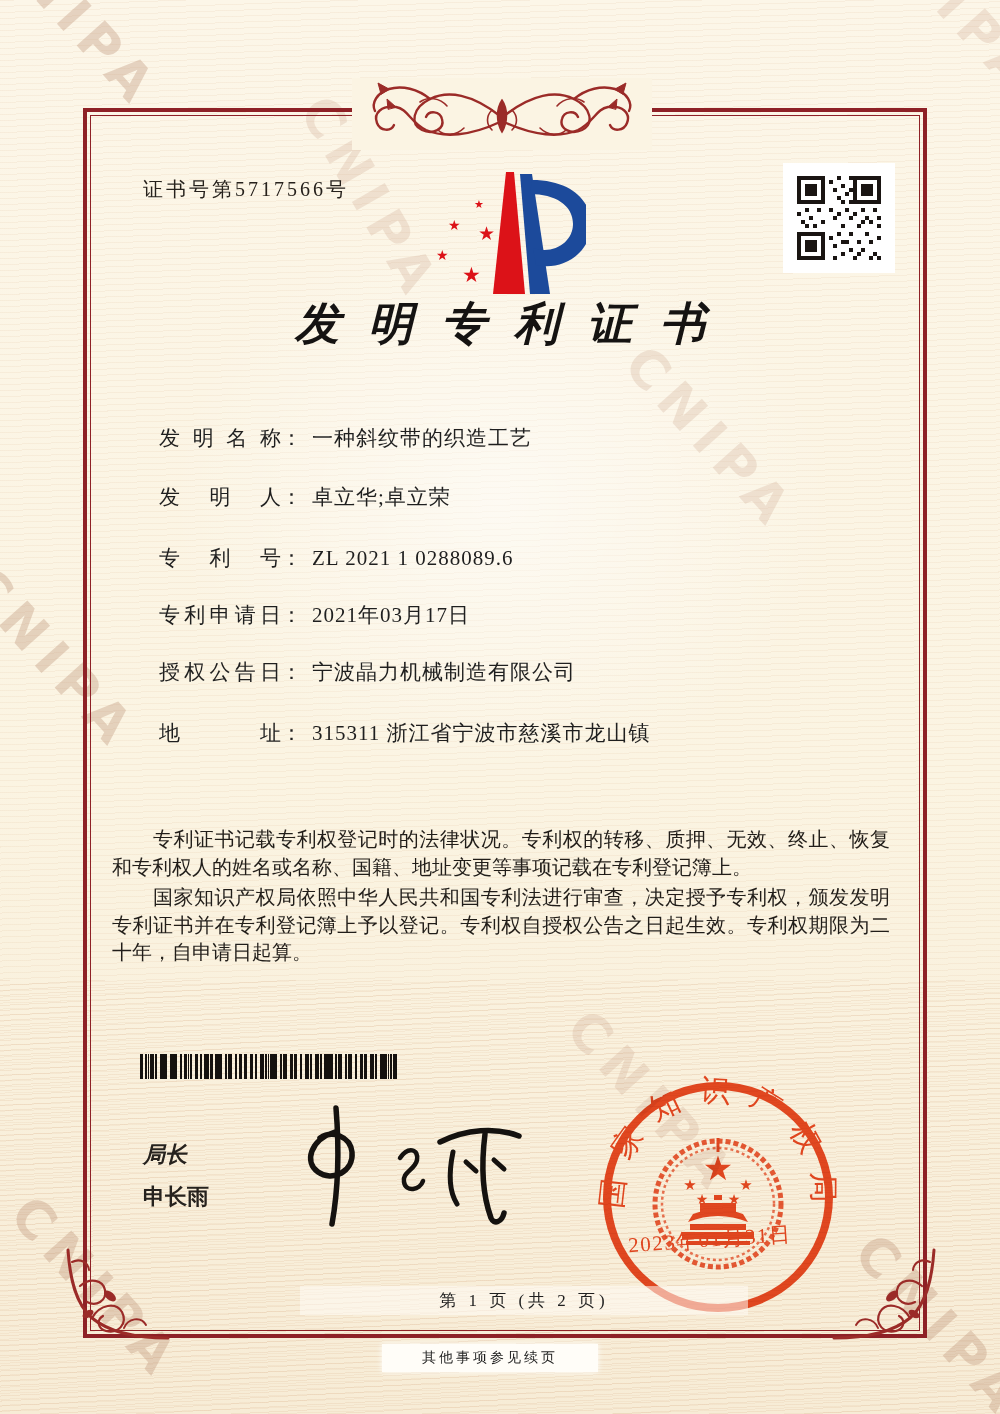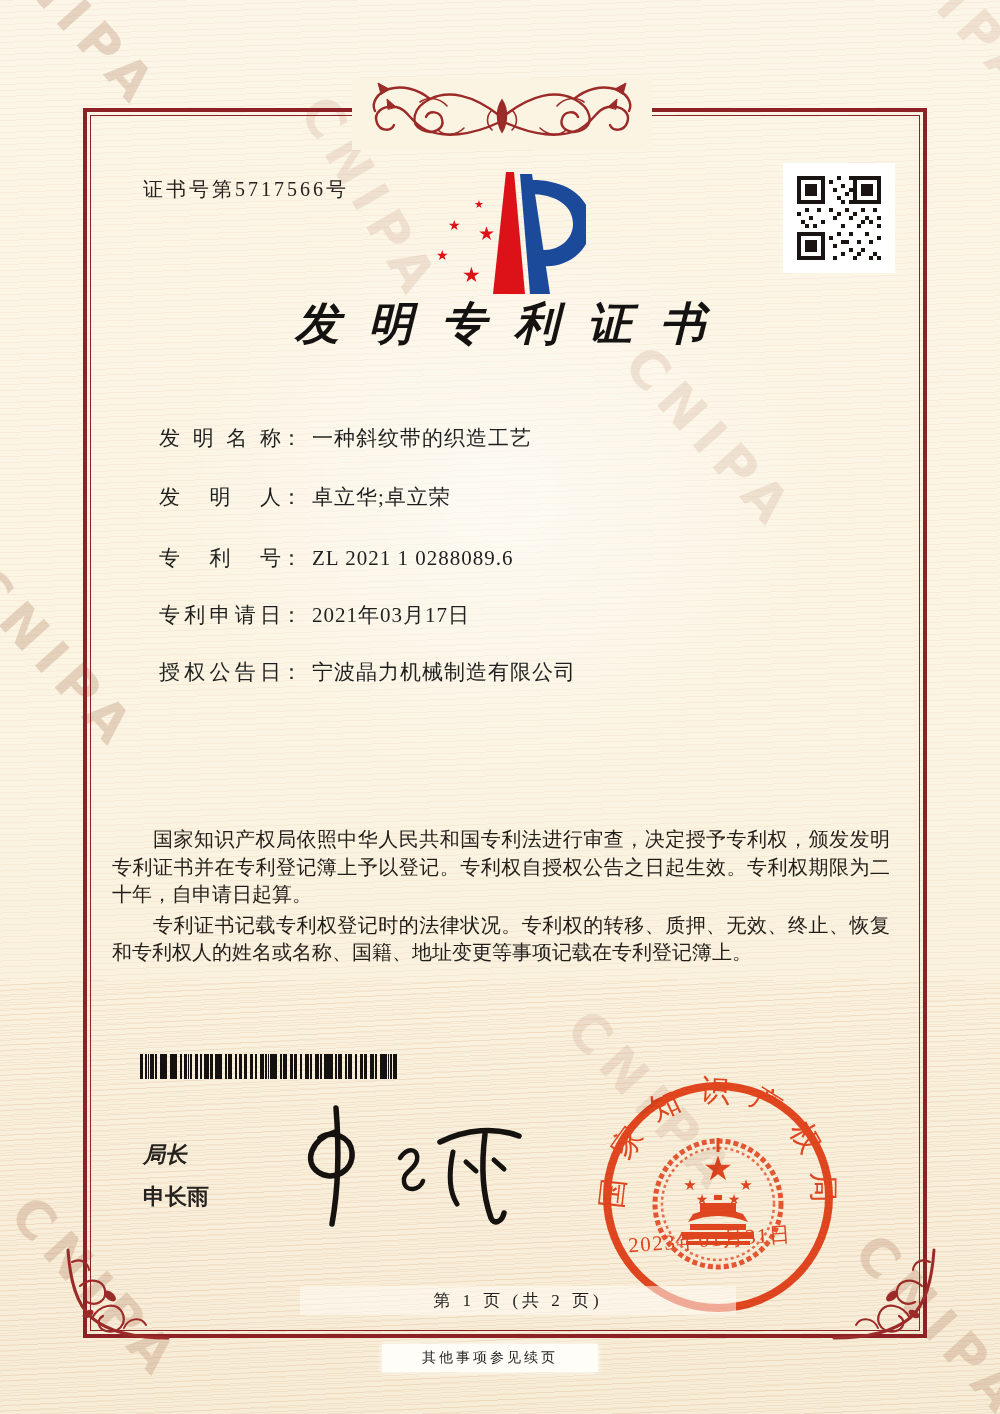--- a/index.html
+++ b/index.html
@@ -42,21 +42,21 @@
   
   .barcode{left:140px;top:1054px;width:258px;height:25px;
     background:
       repeating-linear-gradient(90deg,#15110e 0 2px,rgba(0,0,0,0) 2px 5px),
       repeating-linear-gradient(90deg,#15110e 0 1px,rgba(0,0,0,0) 1px 8px),
       repeating-linear-gradient(90deg,#15110e 0 3px,rgba(0,0,0,0) 3px 11px);}
   
   .signer{left:143px;font-size:22px;font-weight:700;font-family:"Liberation Sans","DejaVu Sans",sans-serif;color:#26221e;}
   
   .pageinfo{left:300px;top:1286px;width:428px;text-align:center;font-size:17px;letter-spacing:4px;
-            background:rgba(255,252,246,0.55);padding:3px 4px;}
+            background:rgba(255,252,246,0.55);padding:3px 10px;}
   .footnote{left:382px;top:1344px;width:200px;text-align:center;font-size:14px;letter-spacing:3px;
             background:#fffdf8;padding:5px 8px;box-shadow:0 0 6px rgba(255,255,255,0.9);}
   .qrbox{left:783px;top:163px;width:112px;height:110px;background:#ffffff;}
   .sealwrap{left:588px;top:1066px;width:260px;height:262px;mix-blend-mode:multiply;opacity:0.93;}
 </style>
 </head>
 <body>
 
 <div class="page">
 
@@ -162,24 +162,27 @@
   </div>
   <div class="row" style="top:544px;">
     <span class="flabel">专利号</span><span class="colon">：</span><span class="fvalue">ZL 2021 1 0288089.6</span>
   </div>
   <div class="row" style="top:601px;">
     <span class="flabel">专利申请日</span><span class="colon">：</span><span class="fvalue">2021年03月17日</span>
   </div>
   <div class="row" style="top:658px;">
     <span class="flabel">授权公告日</span><span class="colon">：</span><span class="fvalue">宁波晶力机械制造有限公司</span>
   </div>
+  <div class="row" style="top:719px;">
+    <span class="flabel">地址</span><span class="colon">：</span><span class="fvalue">315311 浙江省宁波市慈溪市龙山镇</span>
+  </div>
 
   <div class="abs paras">
+    <p>专利证书记载专利权登记时的法律状况。专利权的转移、质押、无效、终止、恢复和专利权人的姓名或名称、国籍、地址变更等事项记载在专利登记簿上。</p>
     <p>国家知识产权局依照中华人民共和国专利法进行审查，决定授予专利权，颁发发明专利证书并在专利登记簿上予以登记。专利权自授权公告之日起生效。专利权期限为二十年，自申请日起算。</p>
-    <p>专利证书记载专利权登记时的法律状况。专利权的转移、质押、无效、终止、恢复和专利权人的姓名或名称、国籍、地址变更等事项记载在专利登记簿上。</p>
   </div>
 
   <div class="abs barcode"></div>
 
   <div class="abs signer" style="top:1140px;font-style:italic;">局长</div>
   <div class="abs signer" style="top:1182px;">申长雨</div>
 
   <div class="abs" style="left:280px;top:1100px;width:250px;height:130px;">
     <svg width="250" height="130" viewBox="0 0 250 130">
       <g stroke="#15120f" fill="none" stroke-width="5.5" stroke-linecap="round" stroke-linejoin="round">

